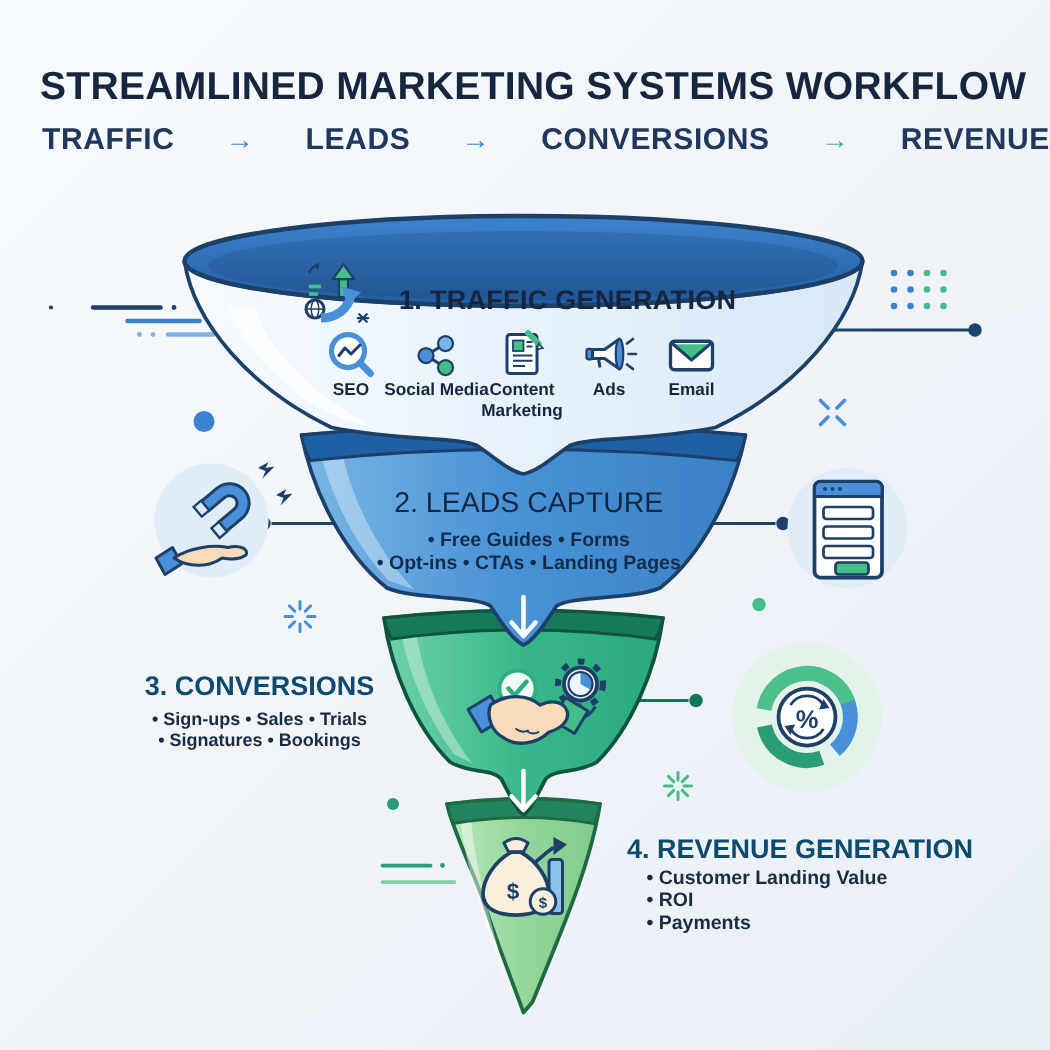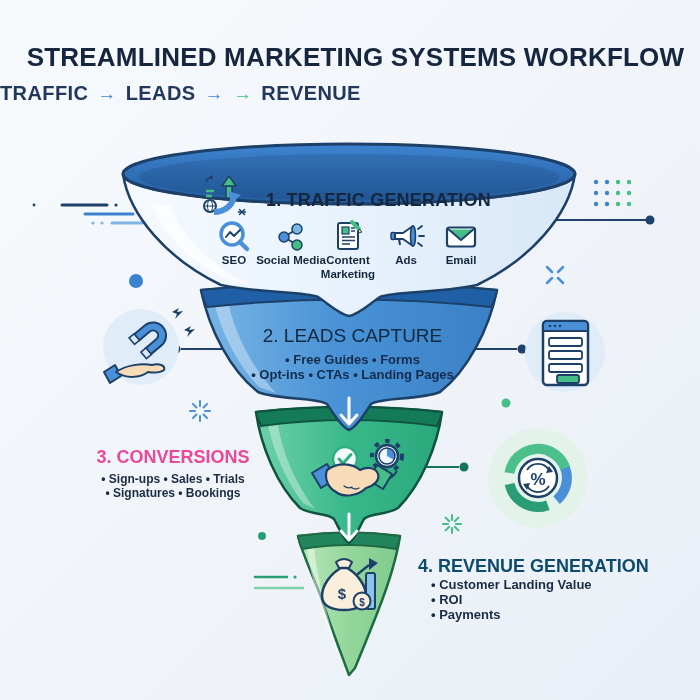--- a/index.html
+++ b/index.html
@@ -10,35 +10,35 @@
     overflow:hidden;
   }
   .stage-wrap{position:relative;width:700px;height:700px;}
   svg.diagram{position:absolute;left:0;top:0;}
   .ovl{position:absolute;color:#1a2b4d;}
   .title{
     left:0;right:0;top:42px;text-align:center;
     font-size:26px;font-weight:800;letter-spacing:.2px;color:#16263f;padding-left:11px;
   }
   .subtitle{
-    left:0;right:0;top:82px;display:flex;justify-content:flex-start;align-items:center;gap:9px;
-    font-size:20px;font-weight:600;color:#22375c;letter-spacing:.4px;
+    left:0;right:0;top:82px;display:flex;justify-content:space-between;align-items:center;gap:9px;
+    font-size:20px;font-weight:600;color:#22375c;letter-spacing:.4px;padding-left:28px;
   }
   .subtitle .arr{font-weight:700;font-size:19px;}
   .arr-blue{color:#3b82d0;}
   .arr-green{color:#45bd87;}
   .s1-head{left:266px;top:190px;font-size:18px;font-weight:800;letter-spacing:.2px;color:#15273f;white-space:nowrap;}
   .chan-label{
     top:254px;text-align:center;font-size:11.5px;line-height:13.5px;font-weight:600;
     color:#15273f;transform:translateX(-50%);width:80px;
   }
   .s2-head{left:200px;width:305px;top:325px;text-align:center;font-size:19px;font-weight:400;color:#122944;}
   .s2-bullets{left:200px;width:305px;top:353px;text-align:center;font-size:13px;line-height:14.5px;font-weight:600;color:#142c4c;}
   .s3-block{left:87px;width:172px;text-align:center;}
-  .s3-head{top:447px;font-size:18px;font-weight:800;color:#ec4899;white-space:nowrap;}
+  .s3-head{top:447px;font-size:18px;font-weight:800;color:#0c4a6e;white-space:nowrap;}
   .s3-bullets{top:473px;font-size:12px;line-height:13.5px;font-weight:600;color:#1a2b44;}
   .s4-head{left:418px;top:556px;font-size:18px;font-weight:800;color:#0c4a6e;white-space:nowrap;}
   .s4-bullets{left:431px;top:577px;font-size:13px;line-height:15px;font-weight:600;color:#1a2b44;text-align:left;}
 </style>
 </head>
 <body>
 
 <div class="stage-wrap">
 
 <svg class="diagram" width="700" height="700" viewBox="0 0 700 700">
@@ -295,20 +295,21 @@
   </g>
 </svg>
 
 <div class="ovl title">STREAMLINED MARKETING SYSTEMS WORKFLOW</div>
 
 <div class="ovl subtitle">
   <span>TRAFFIC</span>
   <span class="arr arr-blue">→</span>
   <span>LEADS</span>
   <span class="arr arr-blue">→</span>
+  <span>CONVERSIONS</span>
   <span class="arr arr-green">→</span>
   <span>REVENUE</span>
 </div>
 
 <div class="ovl s1-head">1. TRAFFIC GENERATION</div>
 
 <div class="ovl chan-label" style="left:234px">SEO</div>
 <div class="ovl chan-label" style="left:291px">Social Media</div>
 <div class="ovl chan-label" style="left:348px">Content Marketing</div>
 <div class="ovl chan-label" style="left:406px">Ads</div>

